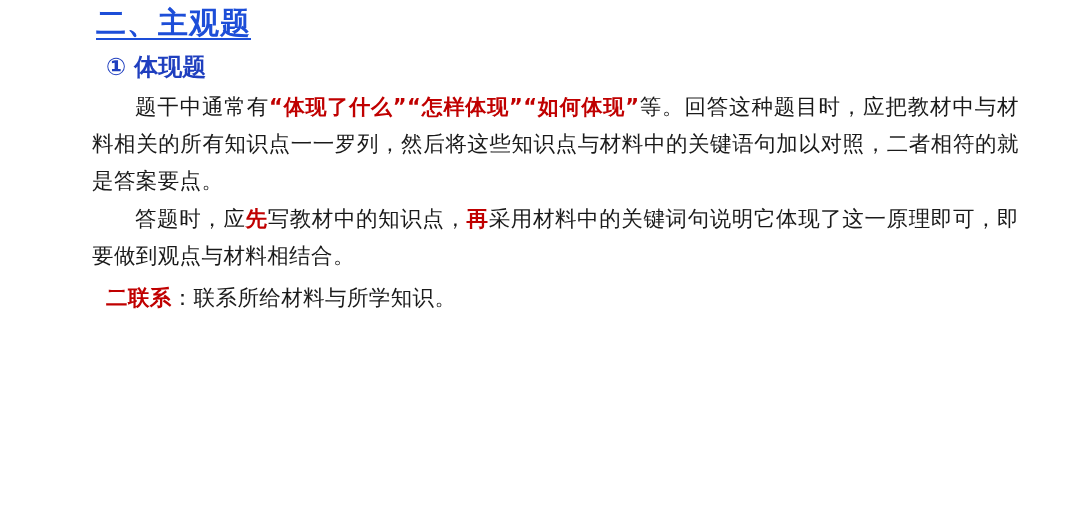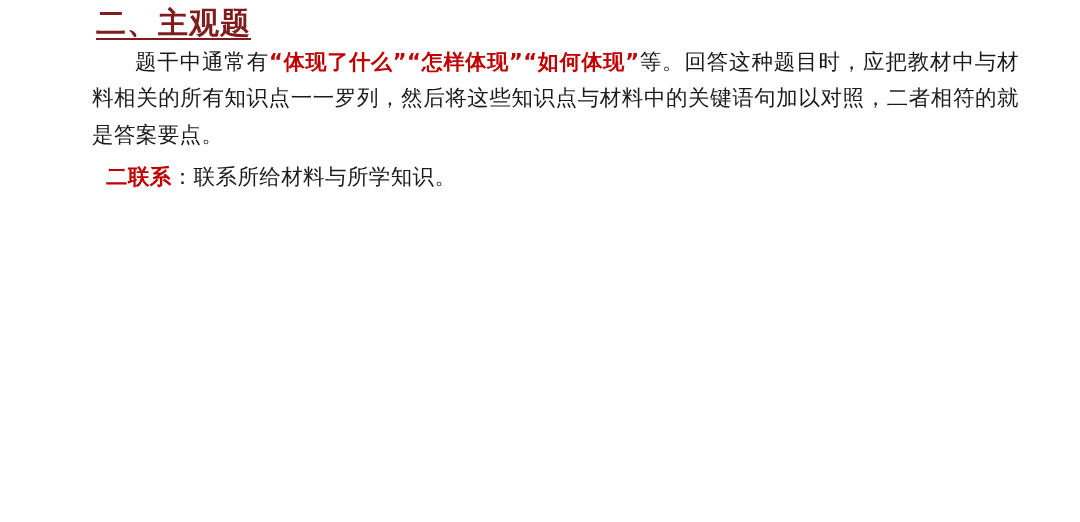--- a/index.html
+++ b/index.html
@@ -18,21 +18,21 @@
     width: 1080px;
     height: 522px;
     box-sizing: border-box;
     padding: 4px 46px 0 92px;
   }
   
   .h-main {
     font-family: "DejaVu Sans", "Liberation Sans", sans-serif;
     font-weight: bold;
     font-size: 30px;
-    color: #7f1d1d;
+    color: #1d4ed8;
     letter-spacing: 1px;
     line-height: 1.25;
     margin: 0 0 2px 0;
     padding-left: 4px;
     text-decoration: underline;
     text-underline-offset: 5px;
     text-decoration-thickness: 2px;
   }
   
   .h-sub {
@@ -93,25 +93,31 @@
     color: #1a1a1a;
   }
 </style>
 </head>
 <body>
 
 <div class="page">
 
   <h1 class="h-main">二、主观题</h1>
 
+  <h2 class="h-sub">
+    <span class="circled">①</span><span>体现题</span>
+  </h2>
 
   <p class="para">
     <span>题干中通常有</span><span class="quote">“体现了什么”</span><span class="quote">“怎样体现”</span><span class="quote">“如何体现”</span><span>等。回答这种题目时，应把教材中与材料相关的所有知识点一一罗列，然后将这些知识点与材料中的关键语句加以对照，二者相符的就是答案要点。</span>
   </p>
 
+  <p class="para">
+    <span>答题时，应</span><span class="em-red">先</span><span>写教材中的知识点，</span><span class="em-red">再</span><span>采用材料中的关键词句说明它体现了这一原理即可，即要做到观点与材料相结合。</span>
+  </p>
 
 
   <div class="steps">
     <div class="step">
       <span class="step-label">二联系</span><span class="step-text">：</span><span class="step-text">联系所给材料与所学知识。</span>
     </div>
   </div>
 
 </div>
 

